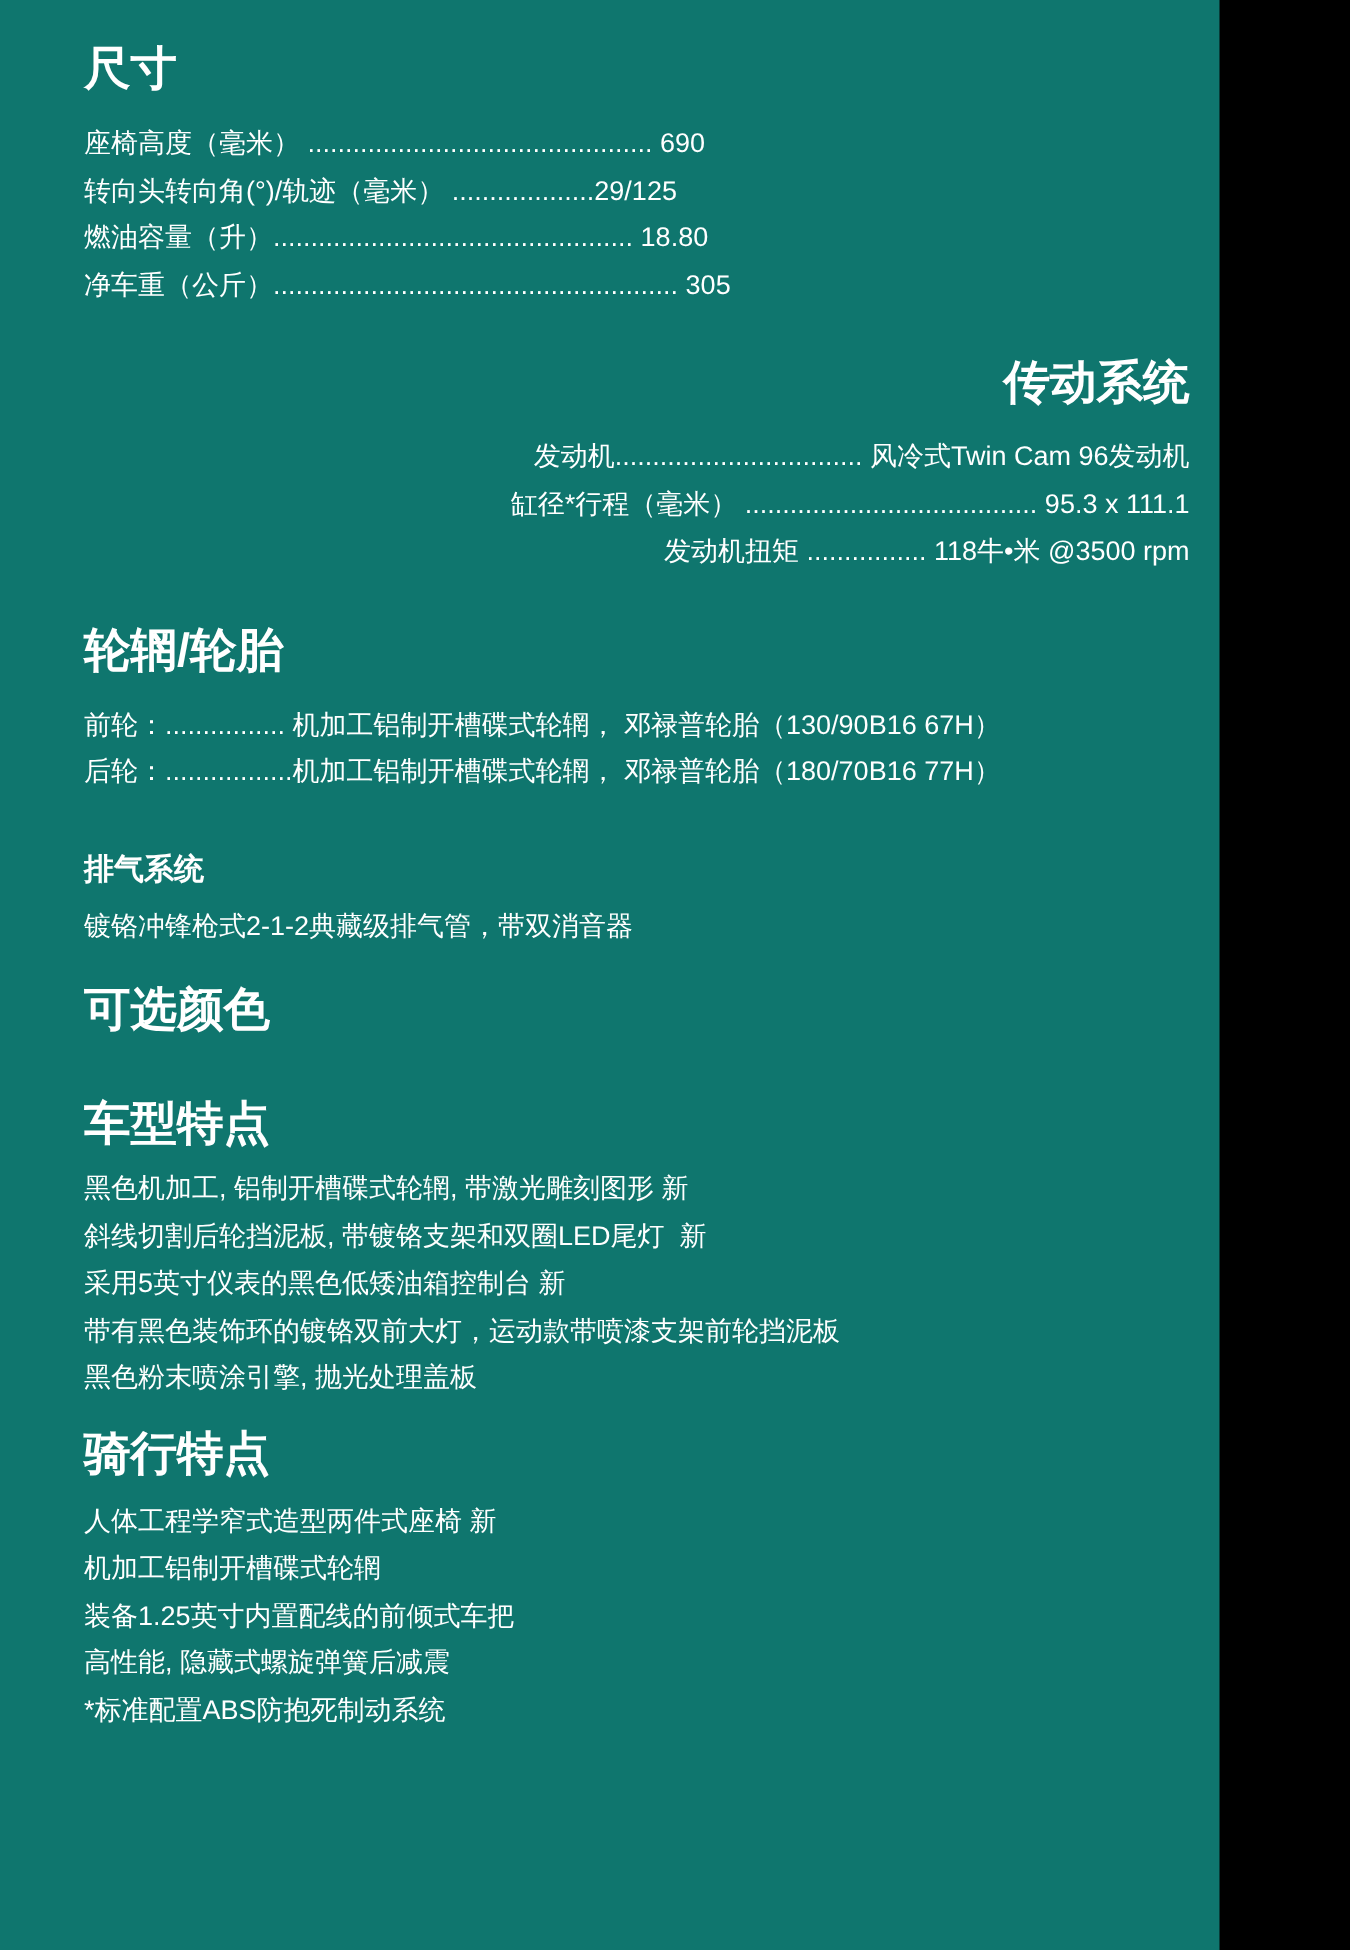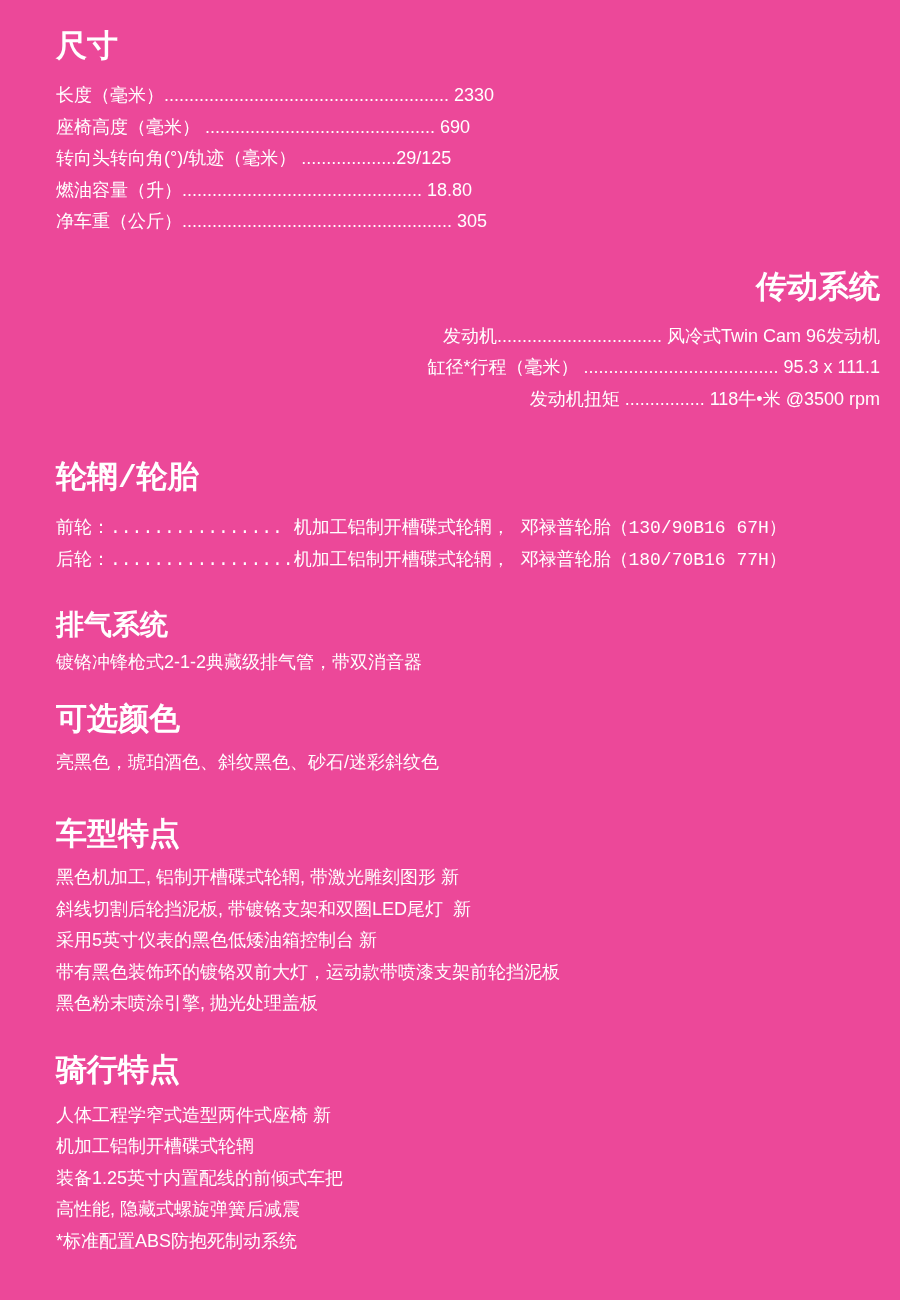--- a/index.html
+++ b/index.html
@@ -5,66 +5,65 @@
   html, body {
     margin: 0;
     padding: 0;
     background: #000000;
     width: 900px;
     height: 1300px;
     overflow: hidden;
   }
   .sheet {
     box-sizing: border-box;
-    width: 900px;
+    width: 813px;
     height: 1300px;
     padding: 26px 20px 0 56px;
-    background: #ec4899;
+    background: #0f766e;
     color: #ffffff;
     font-family: "Liberation Sans", "DejaVu Sans", sans-serif;
   }
   .hd-large {
     font-size: 31px;
     line-height: 40px;
     font-weight: 700;
     margin: 0 0 14px 0;
     white-space: pre;
   }
   .hd-small {
-    font-size: 28px;
+    font-size: 20px;
     line-height: 32px;
     font-weight: 700;
     margin: 0 0 6px 0;
     white-space: pre;
   }
   .sec-drivetrain    { margin-top: 29px; text-align: right; }
-  .sec-wheels        { margin-top: 44px; font-family: Liberation Mono, monospace; }
+  .sec-wheels        { margin-top: 30px; }
   .sec-exhaust       { margin-top: 33px; }
   .sec-colors        { margin-top: 20px; }
   .sec-colors .hd-large, .sec-model .hd-large, .sec-riding .hd-large { margin-bottom: 8px; }
   .sec-model         { margin-top: 36px; }
   .sec-model .hd-large { }
-  .sec-riding        { margin-top: 30px; }
+  .sec-riding        { margin-top: 14px; }
   .sec-riding .hd-large { margin-bottom: 10px; }
   .row {
     font-size: 18px;
     line-height: 31.5px;
     font-weight: 400;
     white-space: pre;
   }
   .row span { white-space: pre; }
 </style>
 </head>
 <body>
 
 <main class="sheet">
 
   <section class="sec-dimensions">
     <h2 class="hd-large">尺寸</h2>
-    <div class="row"><span>长度（毫米）</span><span>......................................................... </span><span>2330</span></div>
     <div class="row"><span>座椅高度（毫米）</span><span> .............................................. </span><span>690</span></div>
     <div class="row"><span>转向头转向角(°)/轨迹（毫米）</span><span> ...................</span><span>29/125</span></div>
     <div class="row"><span>燃油容量（升）</span><span>................................................ </span><span>18.80</span></div>
     <div class="row"><span>净车重（公斤）</span><span>...................................................... </span><span>305</span></div>
   </section>
 
   <section class="sec-drivetrain">
     <h2 class="hd-large">传动系统</h2>
     <div class="row"><span>发动机</span><span>................................. </span><span>风冷式Twin Cam 96发动机</span></div>
     <div class="row"><span>缸径*行程（毫米）</span><span> ....................................... </span><span>95.3 x 111.1</span></div>
@@ -77,21 +76,20 @@
     <div class="row"><span>后轮：</span><span>.................</span><span>机加工铝制开槽碟式轮辋， 邓禄普轮胎（180/70B16 77H）</span></div>
   </section>
 
   <section class="sec-exhaust">
     <h3 class="hd-small">排气系统</h3>
     <div class="row"><span>镀铬冲锋枪式2-1-2典藏级排气管，带双消音器</span></div>
   </section>
 
   <section class="sec-colors">
     <h2 class="hd-large">可选颜色</h2>
-    <div class="row"><span>亮黑色，琥珀酒色、斜纹黑色、砂石/迷彩斜纹色</span></div>
   </section>
 
   <section class="sec-model">
     <h2 class="hd-large">车型特点</h2>
     <div class="row"><span>黑色机加工, 铝制开槽碟式轮辋, 带激光雕刻图形 新</span></div>
     <div class="row"><span>斜线切割后轮挡泥板, 带镀铬支架和双圈LED尾灯  新</span></div>
     <div class="row"><span>采用5英寸仪表的黑色低矮油箱控制台 新</span></div>
     <div class="row"><span>带有黑色装饰环的镀铬双前大灯，运动款带喷漆支架前轮挡泥板</span></div>
     <div class="row"><span>黑色粉末喷涂引擎, 抛光处理盖板</span></div>
   </section>

